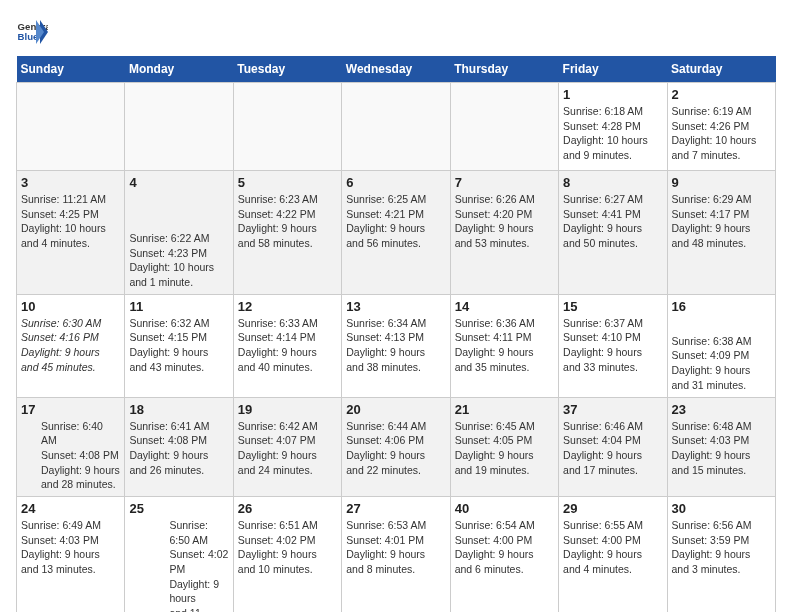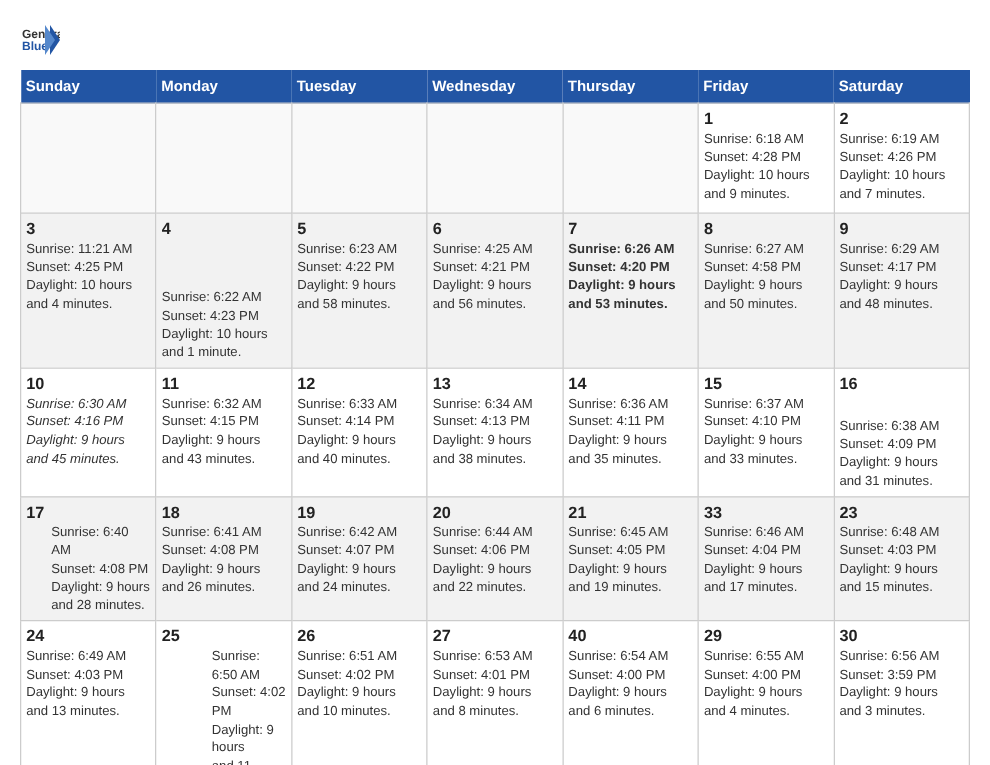--- a/index.html
+++ b/index.html
@@ -153,36 +153,36 @@
         </td>
         <td>
           <span class="day-number">5</span>
           <div class="day-info" style="white-space: pre-wrap;">Sunrise: 6:23 AM
 Sunset: 4:22 PM
 Daylight: 9 hours
 and 58 minutes.</div>
         </td>
         <td>
           <span class="day-number">6</span>
-          <div class="day-info" style="white-space: pre-wrap;">Sunrise: 4:25 AM
+          <div class="day-info" style="white-space: pre-wrap;">Sunrise: 6:25 AM
 Sunset: 4:21 PM
 Daylight: 9 hours
 and 56 minutes.</div>
         </td>
         <td>
           <span class="day-number">7</span>
-          <div class="day-info" style="white-space: pre-wrap; font-weight: bold;">Sunrise: 6:26 AM
+          <div class="day-info" style="white-space: pre-wrap;">Sunrise: 6:26 AM
 Sunset: 4:20 PM
 Daylight: 9 hours
 and 53 minutes.</div>
         </td>
         <td>
           <span class="day-number">8</span>
           <div class="day-info" style="white-space: pre-wrap;">Sunrise: 6:27 AM
-Sunset: 4:58 PM
+Sunset: 4:41 PM
 Daylight: 9 hours
 and 50 minutes.</div>
         </td>
         <td>
           <span class="day-number">9</span>
           <div class="day-info" style="white-space: pre-wrap;">Sunrise: 6:29 AM
 Sunset: 4:17 PM
 Daylight: 9 hours
 and 48 minutes.</div>
         </td>
@@ -268,21 +268,21 @@
 and 22 minutes.</div>
         </td>
         <td>
           <span class="day-number">21</span>
           <div class="day-info" style="white-space: pre-wrap;">Sunrise: 6:45 AM
 Sunset: 4:05 PM
 Daylight: 9 hours
 and 19 minutes.</div>
         </td>
         <td>
-          <span class="day-number">33</span>
+          <span class="day-number">37</span>
           <div class="day-info" style="white-space: pre-wrap;">Sunrise: 6:46 AM
 Sunset: 4:04 PM
 Daylight: 9 hours
 and 17 minutes.</div>
         </td>
         <td>
           <span class="day-number">23</span>
           <div class="day-info" style="white-space: pre-wrap;">Sunrise: 6:48 AM
 Sunset: 4:03 PM
 Daylight: 9 hours

